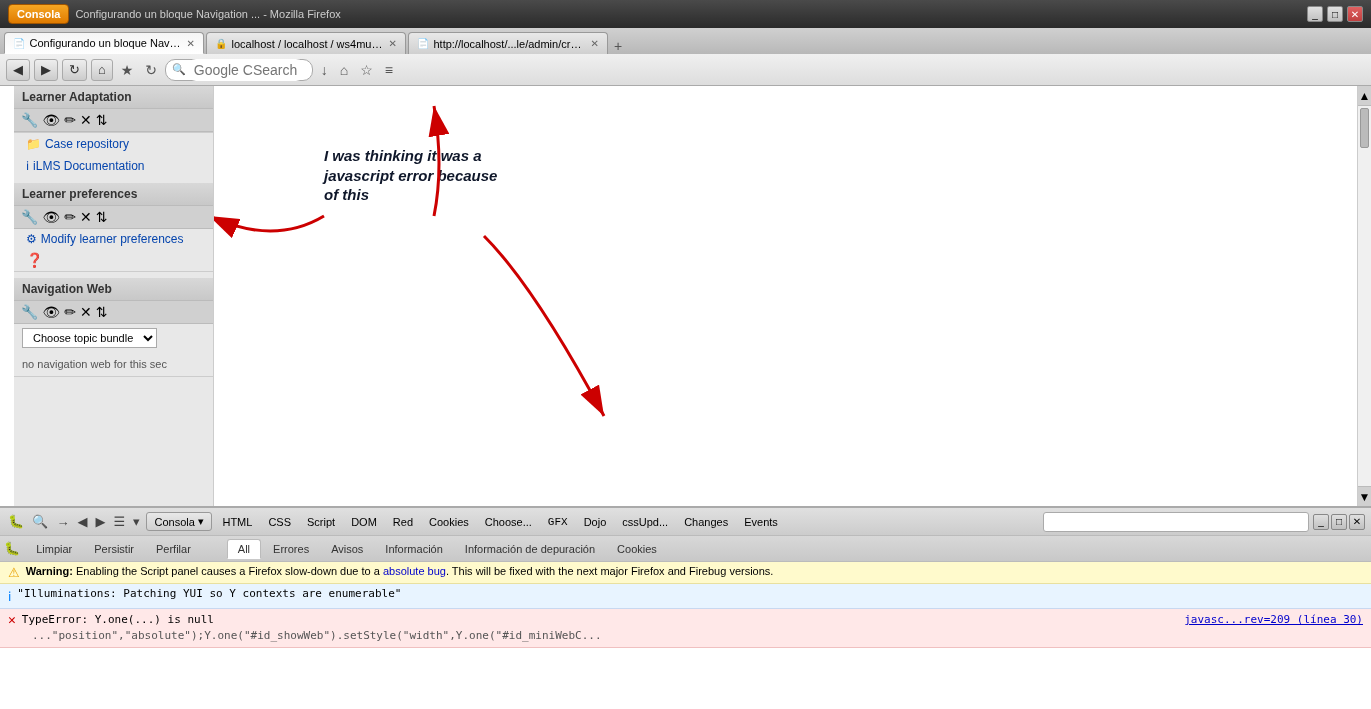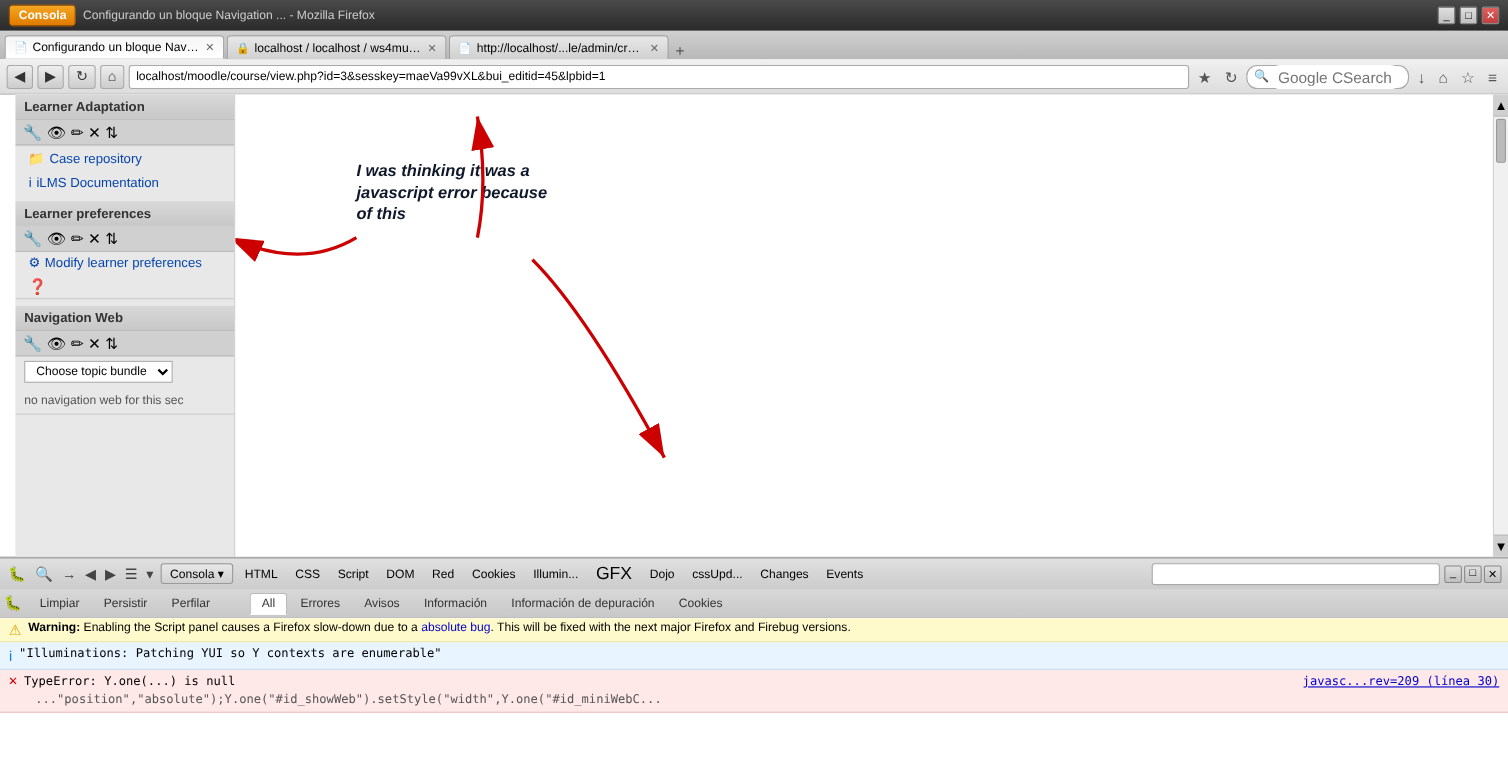--- a/index.html
+++ b/index.html
@@ -400,21 +400,20 @@
     <span class="tab-close">✕</span>
   </div>
   <button class="new-tab-btn">+</button>
 </div>
 
 <div class="nav-bar">
   <button class="nav-btn">◀</button>
   <button class="nav-btn">▶</button>
   <button class="nav-btn">↻</button>
   <button class="nav-btn">⌂</button>
-  <input class="url-bar" value="localhost/moodle/course/view.php?id=3&amp;sesskey=maeVa99vXL&amp;bui_editid=45&amp;lpbid=1" style="">
   <button class="nav-icon-btn">★</button>
   <button class="nav-icon-btn">↻</button>
   <div style="display:flex;align-items:center;border:1px solid #aaa;border-radius:10px;background:#fff;padding:0 6px;height:22px;">
     <span style="font-size:11px;color:#666;">🔍</span>
     <input class="search-bar" style="border: none; outline: none; width: 120px;" placeholder="Google CSearch">
   </div>
   <button class="nav-icon-btn">↓</button>
   <button class="nav-icon-btn">⌂</button>
   <button class="nav-icon-btn">☆</button>
   <button class="nav-icon-btn">≡</button>
@@ -533,22 +532,22 @@
     <div class="devtools-console-btn">
       <span>Consola</span>
       <span>▾</span>
     </div>
     <span style="padding:2px 6px;font-size:11px;">HTML</span>
     <span style="padding:2px 6px;font-size:11px;">CSS</span>
     <span style="padding:2px 6px;font-size:11px;">Script</span>
     <span style="padding:2px 6px;font-size:11px;">DOM</span>
     <span style="padding:2px 6px;font-size:11px;">Red</span>
     <span style="padding:2px 6px;font-size:11px;">Cookies</span>
-    <span style="padding:2px 6px;font-size:11px;">Illumin...</span>
-    <span style="padding:2px 6px;font-size:16px;">GFX</span>
+    <span style="padding:2px 6px;font-size:11px;">Choose...</span>
+    <span style="padding:2px 6px;font-size:11px;font-family:Liberation Mono, monospace;">GFX</span>
     <span style="padding:2px 6px;font-size:11px;">Dojo</span>
     <span style="padding:2px 6px;font-size:11px;">cssUpd...</span>
     <span style="padding:2px 6px;font-size:11px;text-align:right;">Changes</span>
     <span style="padding:2px 6px;font-size:11px;">Events</span>
     <span style="flex:1;"></span>
     <input class="devtools-search" placeholder="" style="">
     <div class="devtools-window-btns">
       <div class="devtools-win-btn">_</div>
       <div class="devtools-win-btn">□</div>
       <div class="devtools-win-btn">✕</div>

